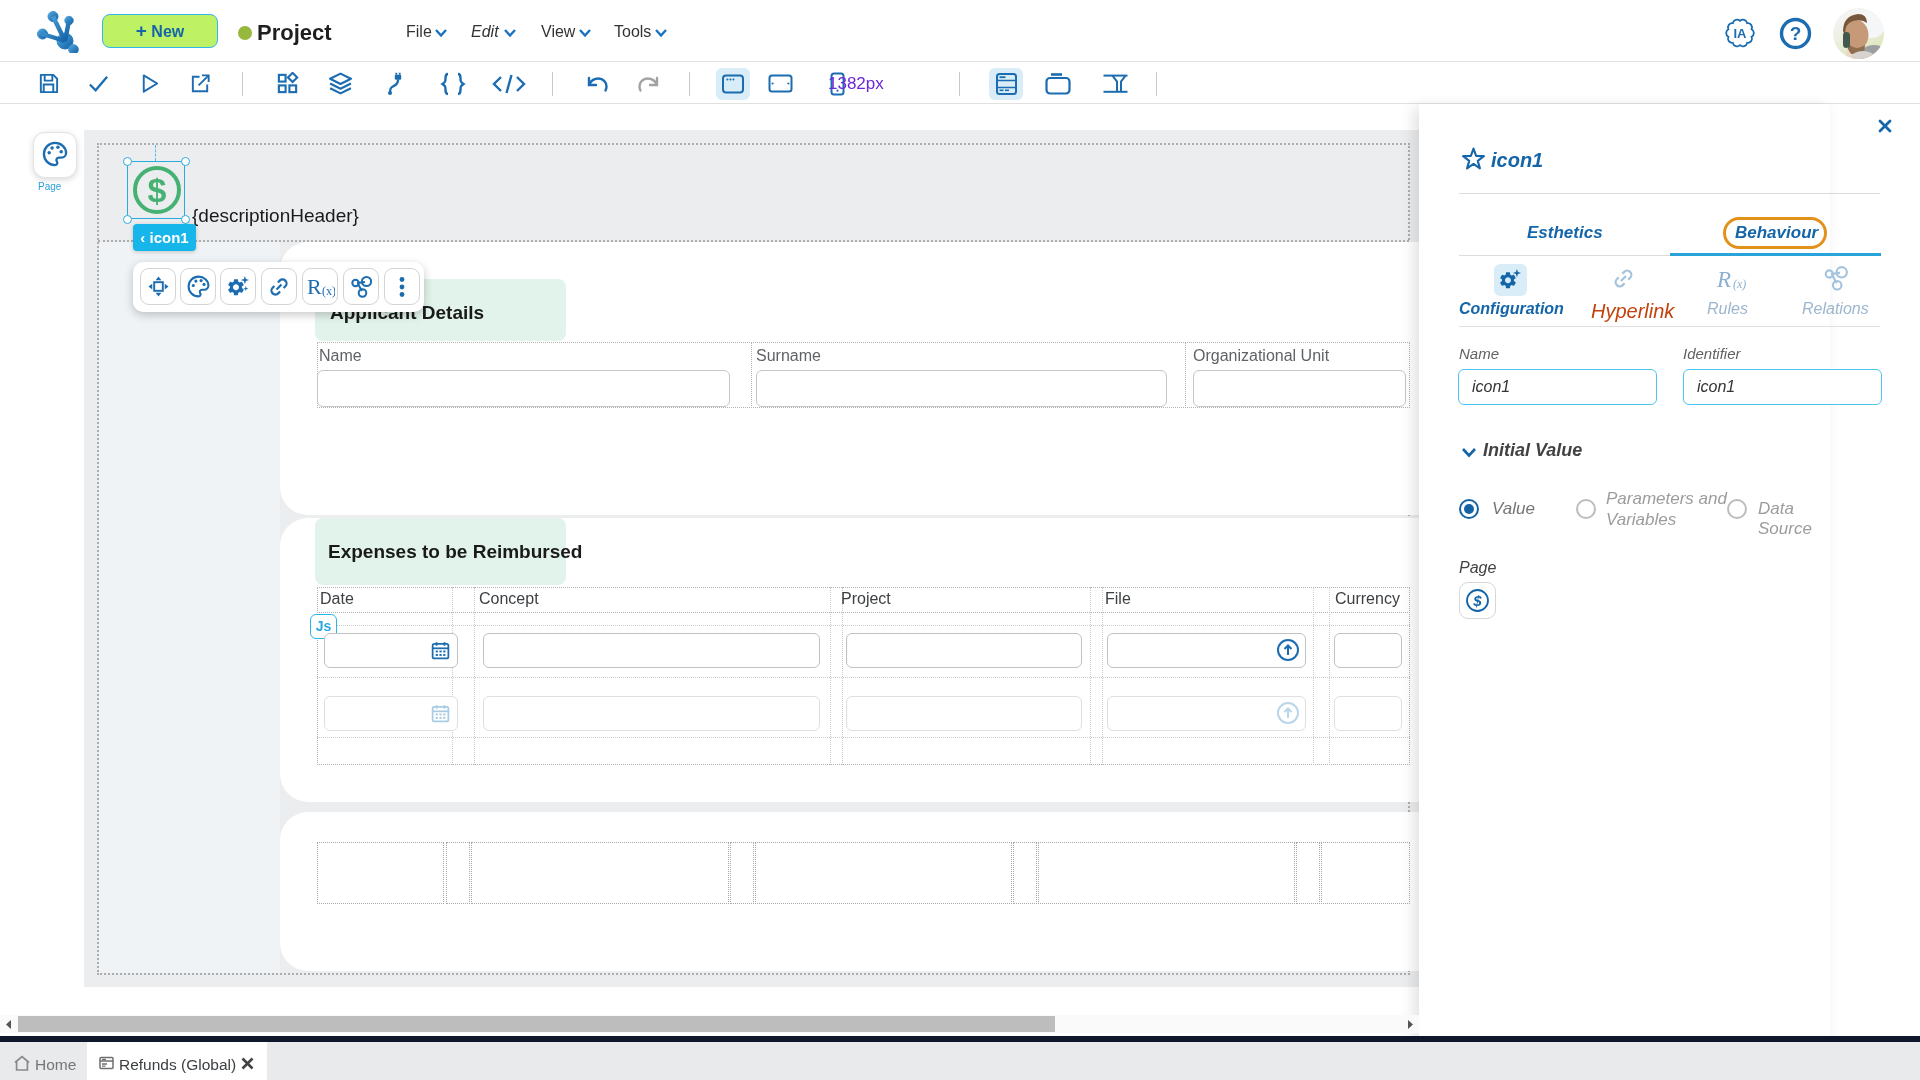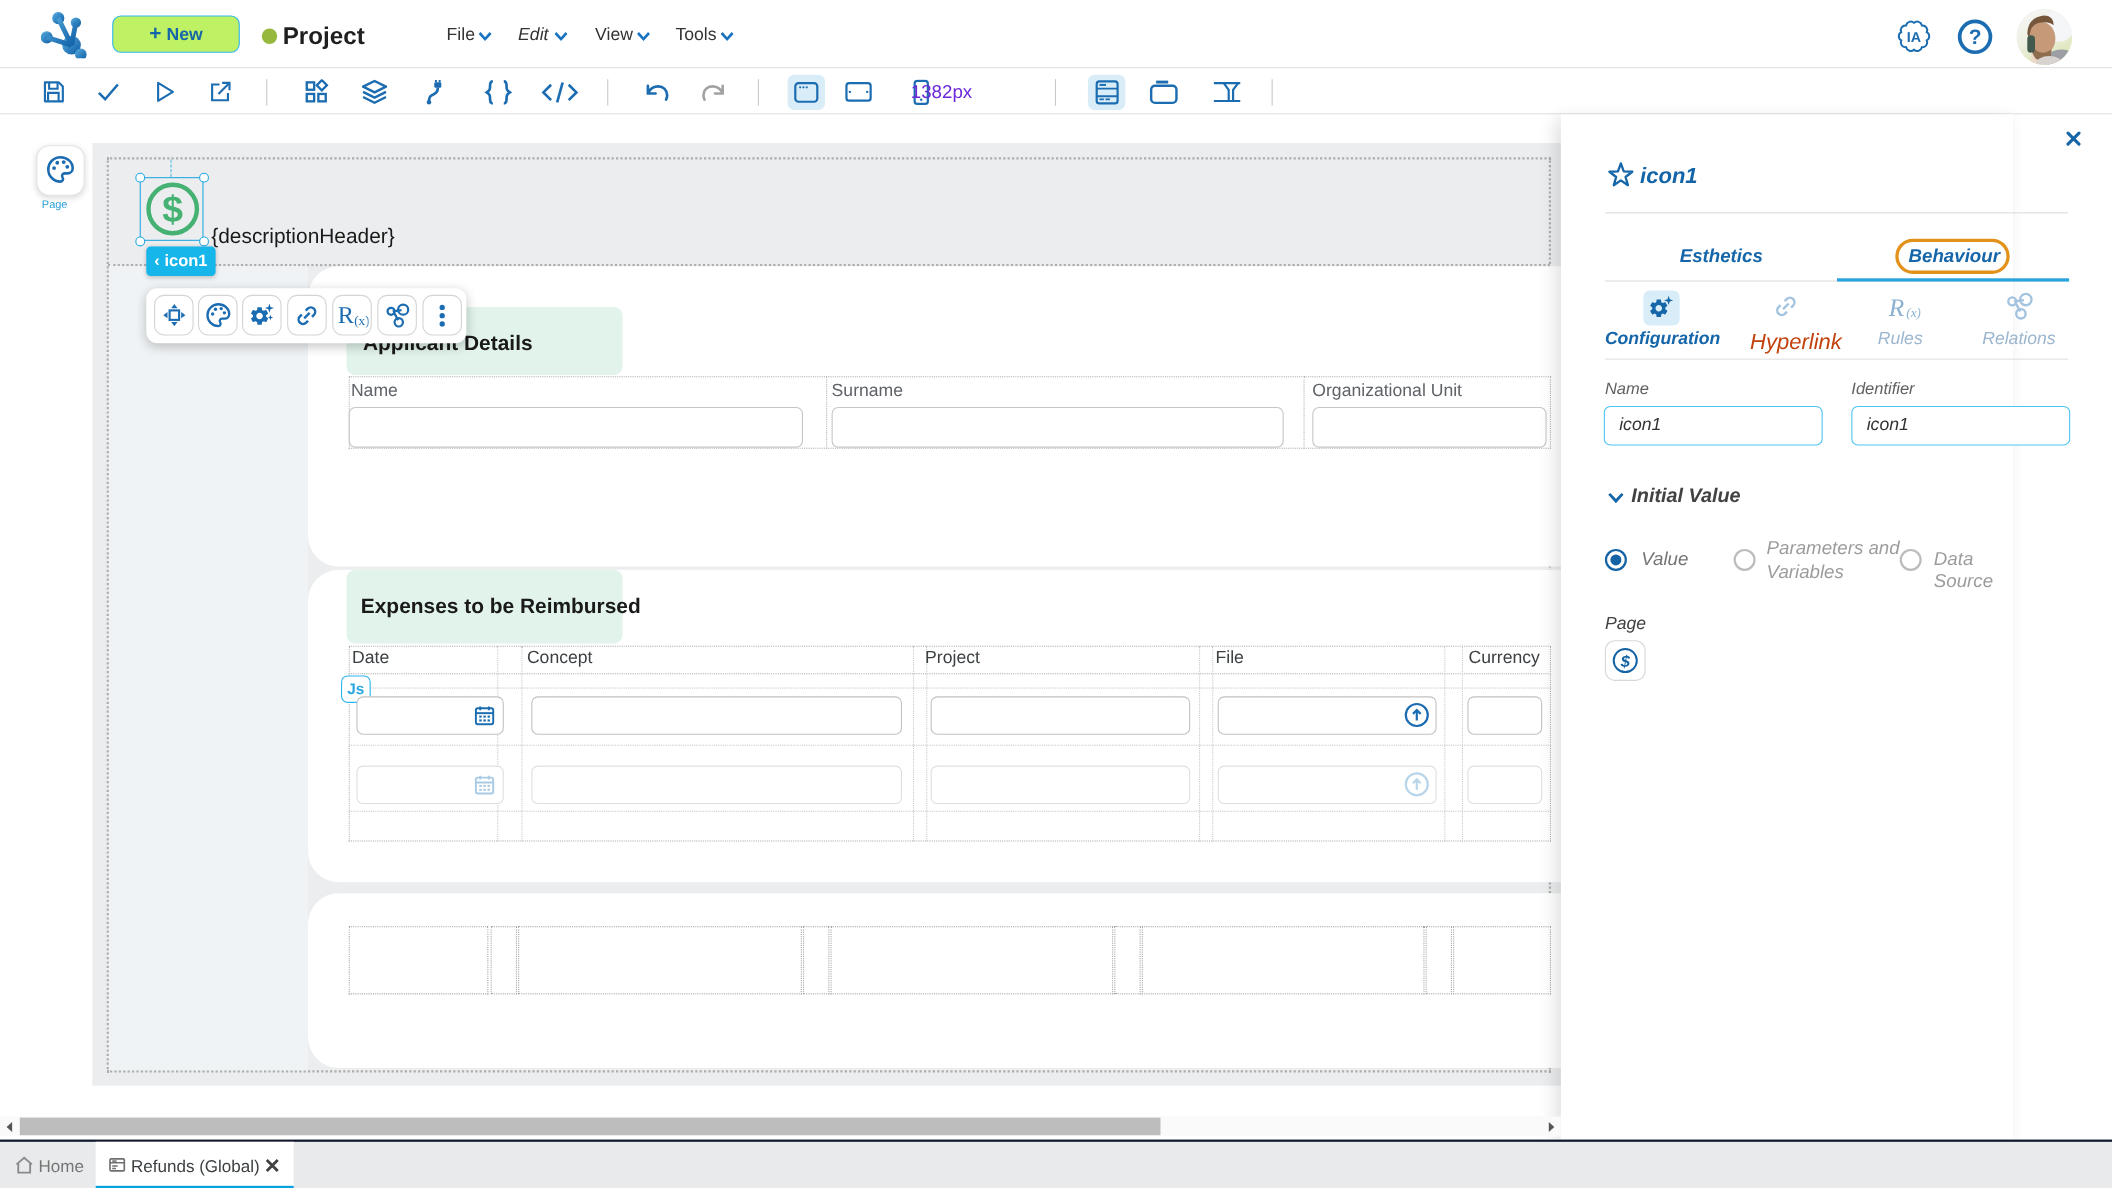--- a/index.html
+++ b/index.html
@@ -32,21 +32,21 @@
 .dcell { position:absolute; border:1px dotted #a8a8a8; background:#fff; }
 
 #panel { position:absolute; left:1419px; top:104px; width:411px; height:932px; background:#fff; box-shadow:-5px 3px 14px rgba(0,0,0,0.12);font-style:italic; }
 .plabel { font-size:15px; color:#616161; }
 .pinput { position:absolute; height:36px; border:1.5px solid #4dc5f2; border-radius:6px; background:#fff; font-size:16px; color:#333; line-height:33px; padding-left:13px; }
 .radio { position:absolute; width:20px; height:20px; border-radius:50%; }
 .radio.off { border:2px solid #bcbcbc; background:#fff; }
 
 #hscroll { position:absolute; left:0; top:1015px; width:1419px; height:18px; background:#fafafa; }
 #hthumb { position:absolute; left:18px; top:1016px; width:1037px; height:16px; background:#bdbdbd; }
-#btmbar { position:absolute; left:0; top:1036px; width:1920px; height:44px; background:#e9eaeb; border-top:2px solid #0f172a; }
+#btmbar { position:absolute; left:0; top:1036px; width:1920px; height:44px; background:#e9eaeb; border-top:6px solid #0f172a; }
 #atab { position:absolute; left:87px; top:0; width:180px; height:44px; background:#fff; }
 #atabline { position:absolute; left:87px; top:40px; width:180px; height:4px; background:#09a4e0; }
 </style>
 </head>
 <body>
 
 <div id="tophdr">
   <svg class="abs" style="left:37px;top:11px" width="42" height="42" viewBox="0 0 42 42">
     <defs>
         <linearGradient id="lg" x1="0" y1="0" x2="1" y2="1">

